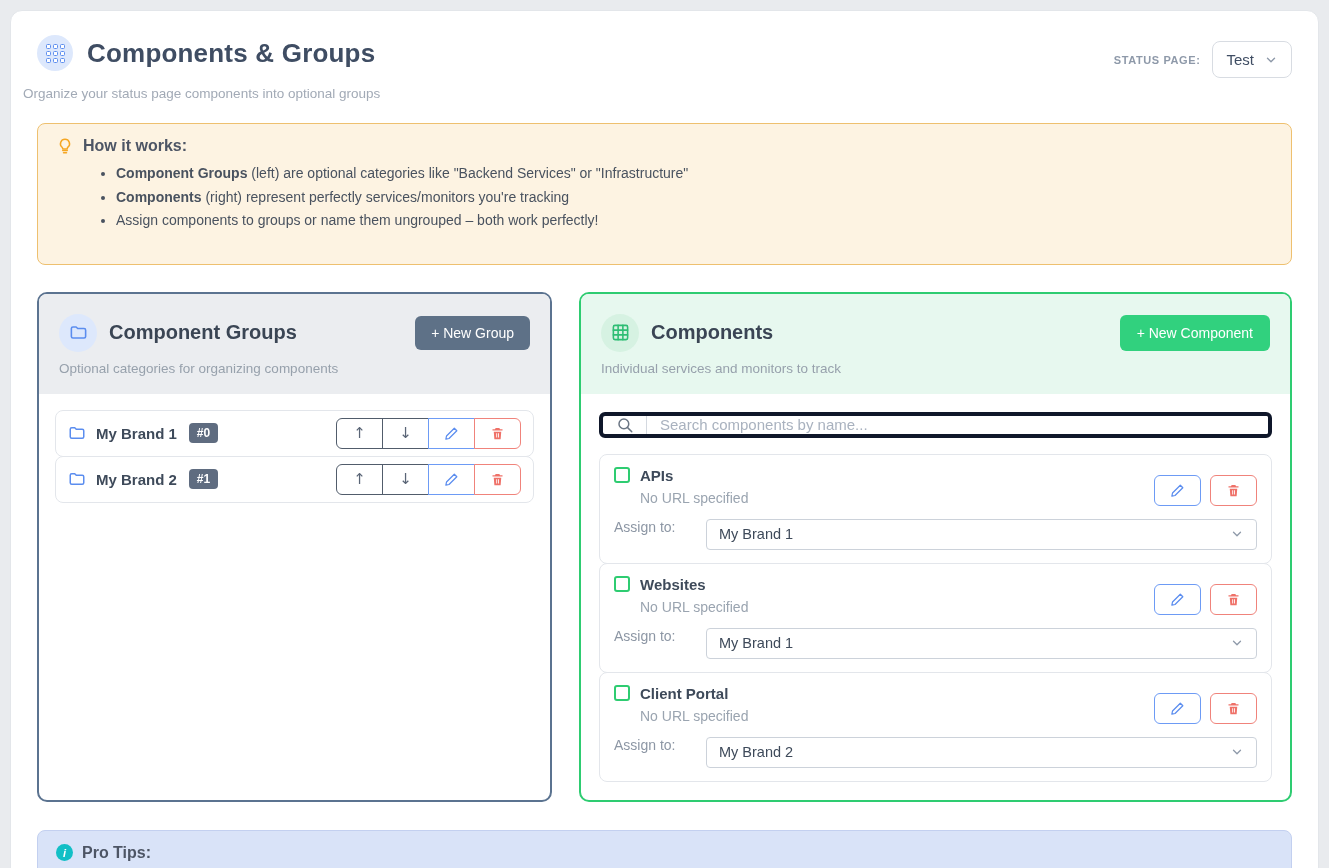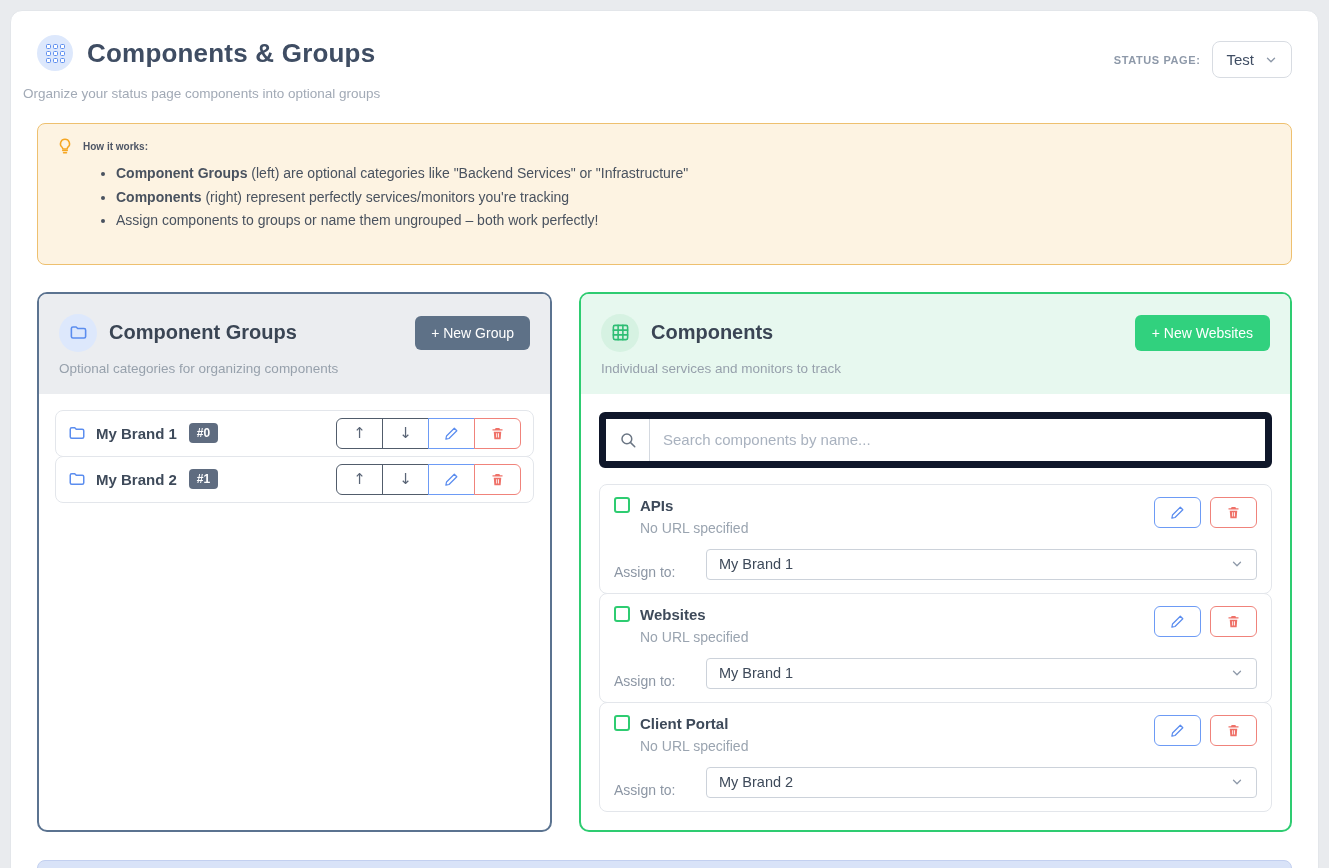--- a/index.html
+++ b/index.html
@@ -47,21 +47,21 @@
     padding: 9px 13px; font-size: 15px; color: #3f4d63; background: #fff;
     cursor: pointer;
   }
   .chev { width: 14px; height: 14px; stroke: #8e99a9; }
 
   
   .alert { margin: 22px 26px 0 26px; border-radius: 8px; padding: 13px 18px 15px 18px; }
   .alert-warning { background: #fdf3e2; border: 1px solid #eec06f; }
   .alert-info { background: #d9e3f8; border: 1px solid #c3d0f0; }
   .alert-title-row { display: flex; align-items: center; gap: 9px; }
-  .alert-title { font-size: 10px; font-weight: 700; color: #4d5565; }
+  .alert-title { font-size: 16px; font-weight: 700; color: #4d5565; }
   .alert ul { margin: 7px 0 16px 46px; padding-left: 14px; }
   .alert li { font-size: 14px; color: #49525f; line-height: 1.68; }
   .bulb-icon { width: 18px; height: 18px; stroke: #f5a623; }
   .info-icon {
     width: 17px; height: 17px; border-radius: 50%; background: #12bfc6;
     color: #fff; font-size: 11px; font-weight: 700; font-style: italic;
     display: flex; align-items: center; justify-content: center; flex: 0 0 auto;
   }
 
   
@@ -120,51 +120,51 @@
   }
   .icon-btn svg { width: 15px; height: 15px; }
   .icon-btn.edit { border-color: #6d9bf5; color: #5b8def; }
   .icon-btn.edit svg { stroke: #5b8def; }
   .icon-btn.delete { border-color: #f0837b; color: #ef7168; }
   .icon-btn.delete svg { fill: #ef7168; }
 
   
   .comp-body { padding: 18px; }
   .search-group {
-    display: flex; align-items: stretch; border: 7px solid #0f172a;
-    border-radius: 6px; height: 56px; overflow: hidden; background: #fff;
+    display: flex; align-items: stretch; border: 4px solid #0f172a;
+    border-radius: 6px; height: 26px; overflow: hidden; background: #fff;
   }
   .search-icon-cell {
     width: 44px; border-right: 1px solid #d4d9e0;
     display: flex; align-items: center; justify-content: center;
   }
   .search-icon-cell svg { width: 18px; height: 18px; stroke: #6b7684; }
   .search-input {
     flex: 1; border: none; outline: none; padding: 0 13px;
     font-size: 15px; color: #3e4a5a; font-family: "Liberation Sans", sans-serif;
   }
   .search-input::placeholder { color: #a9b2bf; }
 
   .comp-list { margin-top: 16px; }
   .component-card {
     border: 1px solid #e3e6eb; border-radius: 8px; background: #fff;
     padding: 12px 14px 13px 14px;
   }
   .component-card + .component-card { margin-top: -1px; }
-  .comp-top { display: flex; justify-content: space-between; align-items: flex-start; }
+  .comp-top { display: flex; justify-content: space-between; align-items: flex-end; }
   .comp-name-row { display: flex; align-items: center; gap: 10px; }
   .checkbox {
     width: 16px; height: 16px; border: 2px solid #2ecc71; border-radius: 3px;
     background: #fff; cursor: pointer; flex: 0 0 auto;
   }
   .comp-name { font-size: 15px; font-weight: 700; color: #3e4a5a; }
   .comp-url { font-size: 14px; color: #9aa4b0; margin: 6px 0 0 26px; }
   .comp-actions { display: flex; gap: 9px; }
   .comp-actions .icon-btn { border-radius: 6px; }
-  .comp-assign { display: flex; align-items: flex-end; margin-top: 13px; }
+  .comp-assign { display: flex; align-items: flex-start; margin-top: 13px; }
   .assign-label { font-size: 14px; color: #8c96a4; width: 92px; flex: 0 0 92px; }
   .assign-select {
     flex: 1; display: flex; align-items: center; justify-content: space-between;
     border: 1px solid #ccd2da; border-radius: 4px; height: 31px;
     padding: 0 12px; font-size: 14.5px; color: #3e4a5a; cursor: pointer; background: #fff;
   }
 </style>
 </head>
 <body>
 
@@ -291,21 +291,21 @@
               <svg class="table-svg" viewBox="0 0 24 24" fill="none" stroke-width="2" stroke-linecap="round" stroke-linejoin="round">
                   <rect x="3" y="3" width="18" height="18" rx="2"></rect>
                   <line x1="3" y1="9" x2="21" y2="9"></line>
                   <line x1="3" y1="15" x2="21" y2="15"></line>
                   <line x1="9" y1="3" x2="9" y2="21"></line>
                   <line x1="15" y1="3" x2="15" y2="21"></line>
                 </svg>
             </span>
             <h2 class="panel-title">Components</h2>
           </div>
-          <button class="btn btn-green">+ New Websites</button>
+          <button class="btn btn-green">+ New Component</button>
         </div>
         <p class="panel-subtitle">Individual services and monitors to track</p>
       </div>
 
       <div class="comp-body">
         <div class="search-group">
           <span class="search-icon-cell">
             <svg viewBox="0 0 24 24" fill="none" stroke-width="2" stroke-linecap="round">
                 <circle cx="10.5" cy="10.5" r="6.5"></circle>
                 <line x1="15.5" y1="15.5" x2="21" y2="21"></line>

